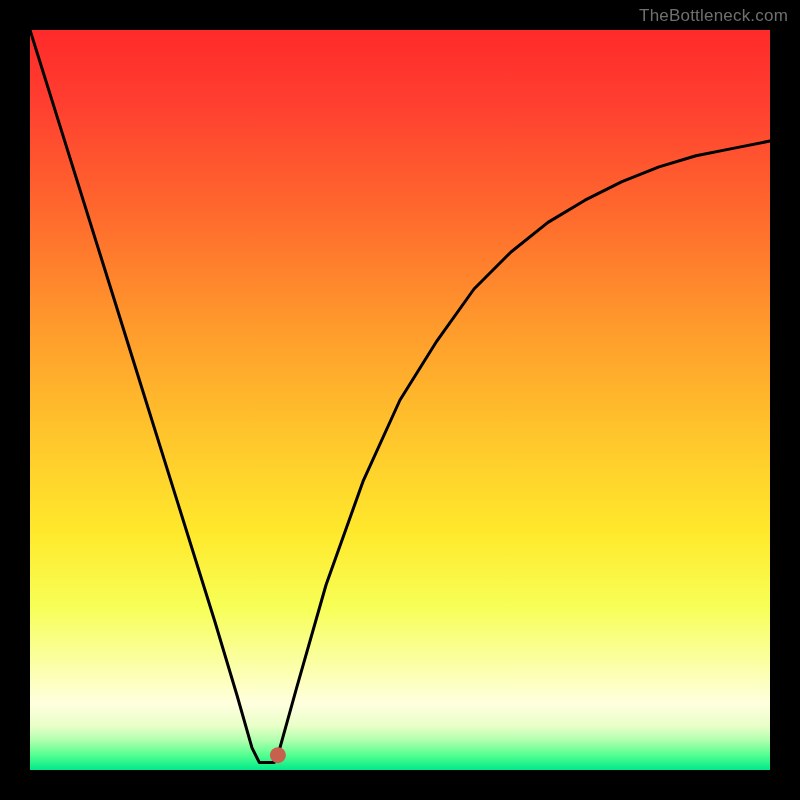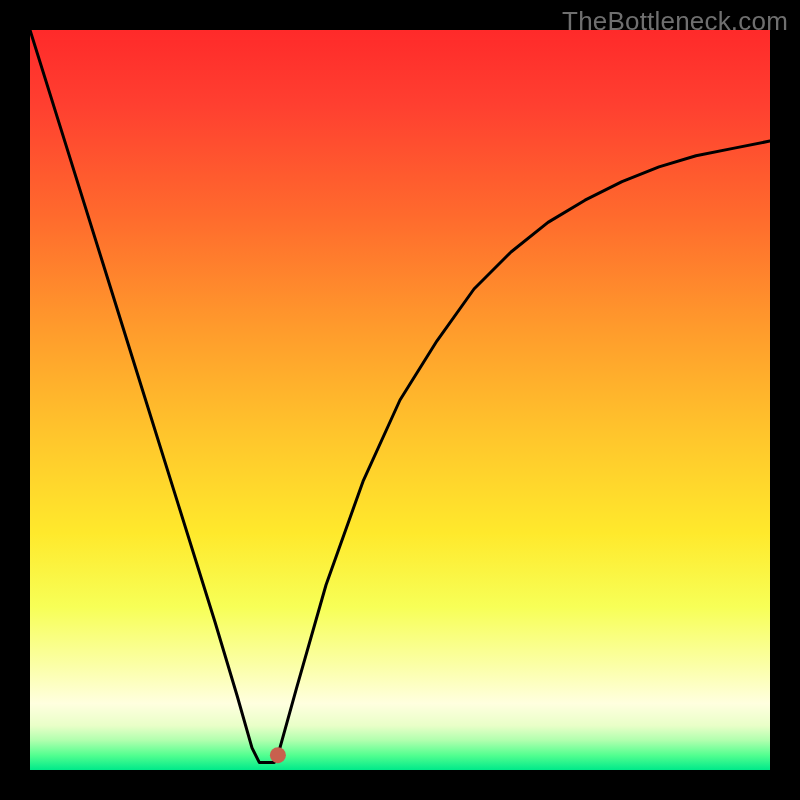--- a/index.html
+++ b/index.html
@@ -37,21 +37,21 @@
       #b0ffae 96%,
       #53ff90 98%,
       #00e98a 100%
     );
   }
   .watermark {
     position: absolute;
     top: 6px;
     right: 12px;
     color: #6f6f6f;
-    font-size: 26px;
+    font-size: 17px;
     font-weight: 500;
     letter-spacing: 0.2px;
     user-select: none;
   }
   svg.curve {
     position: absolute;
     left: 0;
     top: 0;
     width: 740px;
     height: 740px;

